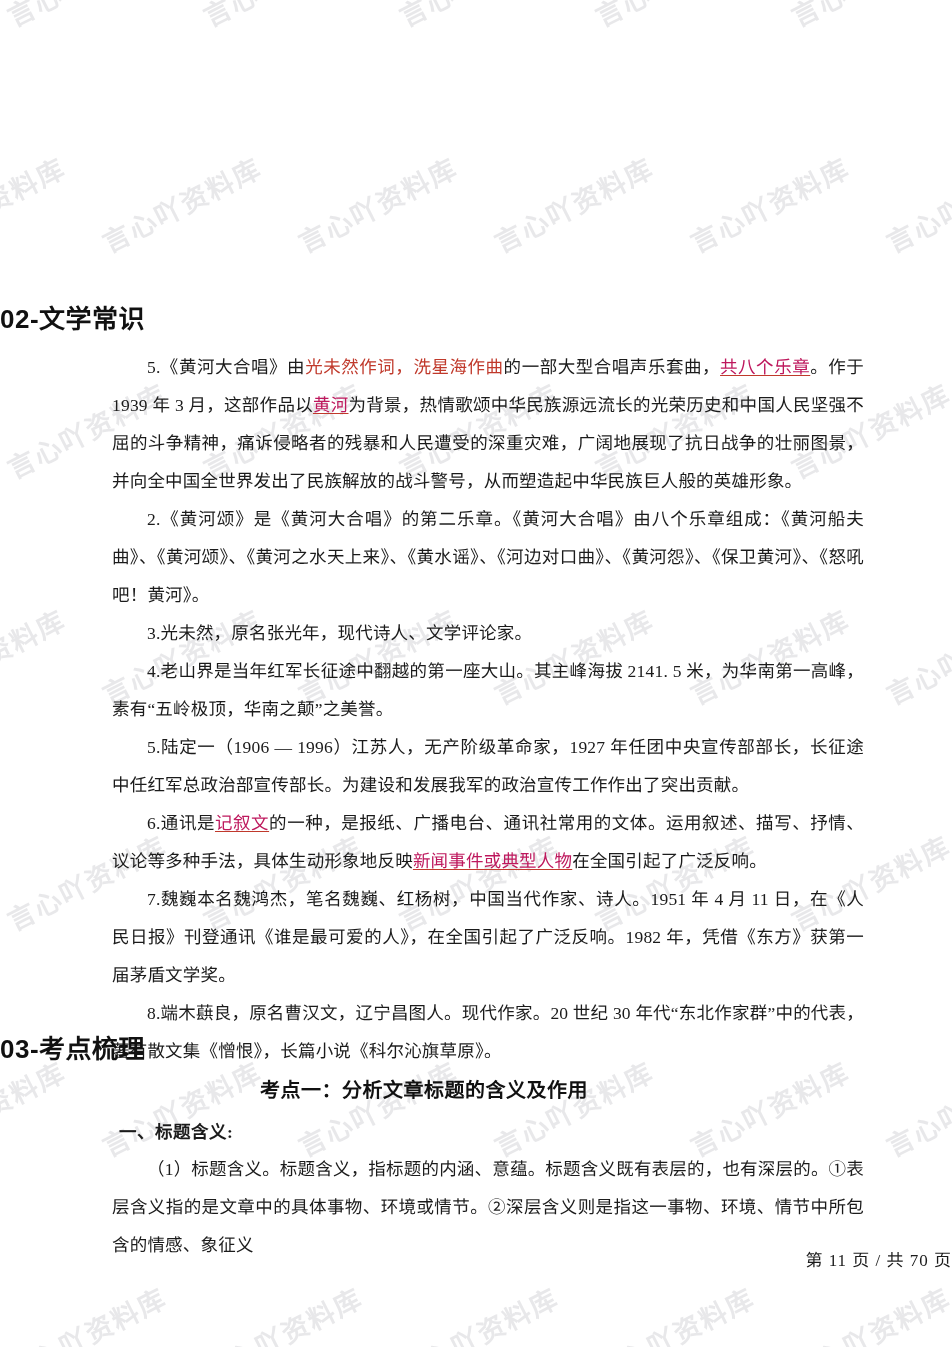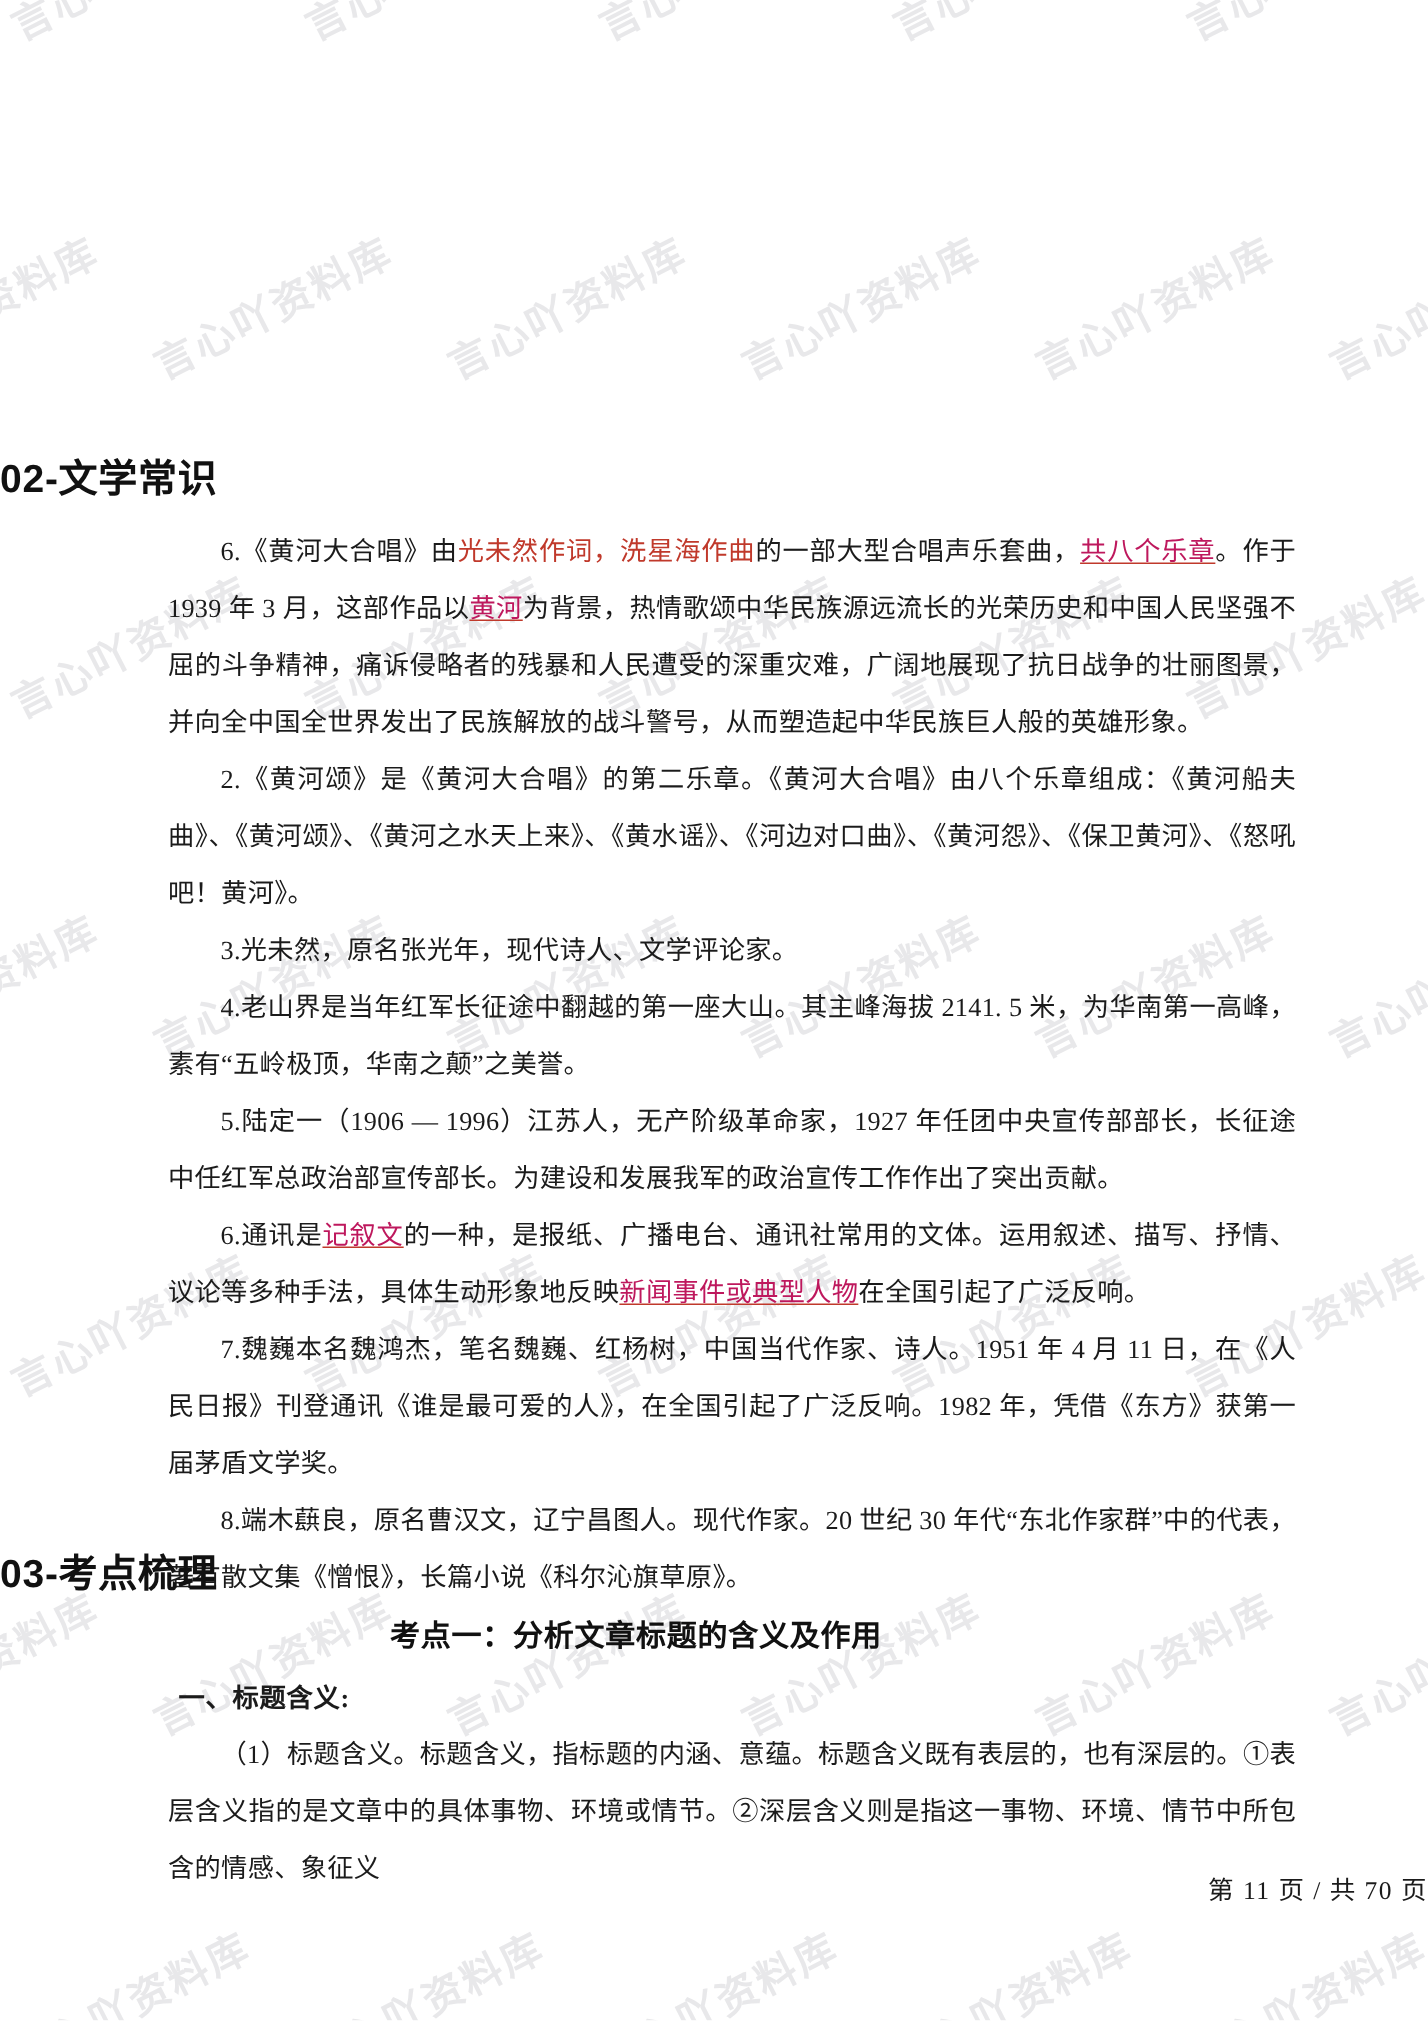--- a/index.html
+++ b/index.html
@@ -170,21 +170,21 @@
 
   <div class="content">
 
 
     <div class="block-h1">
       <h2 class="section-heading">02-文学常识</h2>
     </div>
 
     <div class="block-lit">
 
-      <p class="para indent"><span>6.《黄河大合唱》由</span><span class="red">光未然作词，洗星海作曲</span><span>的一部大型合唱声乐套曲，</span><span class="red-u">共八个乐章</span><span>。作于 1939 年 3 月，这部作品以</span><span class="red-u">黄河</span><span>为背景，热情歌颂中华民族源远流长的光荣历史和中国人民坚强不屈的斗争精神，痛诉侵略者的残暴和人民遭受的深重灾难，广阔地展现了抗日战争的壮丽图景，并向全中国全世界发出了民族解放的战斗警号，从而塑造起中华民族巨人般的英雄形象。</span></p>
+      <p class="para indent"><span>5.《黄河大合唱》由</span><span class="red">光未然作词，洗星海作曲</span><span>的一部大型合唱声乐套曲，</span><span class="red-u">共八个乐章</span><span>。作于 1939 年 3 月，这部作品以</span><span class="red-u">黄河</span><span>为背景，热情歌颂中华民族源远流长的光荣历史和中国人民坚强不屈的斗争精神，痛诉侵略者的残暴和人民遭受的深重灾难，广阔地展现了抗日战争的壮丽图景，并向全中国全世界发出了民族解放的战斗警号，从而塑造起中华民族巨人般的英雄形象。</span></p>
 
       <p class="para indent">2.《黄河颂》是《黄河大合唱》的第二乐章。《黄河大合唱》由八个乐章组成：《黄河船夫曲》、《黄河颂》、《黄河之水天上来》、《黄水谣》、《河边对口曲》、《黄河怨》、《保卫黄河》、《怒吼吧！黄河》。</p>
       <p class="para indent">3.光未然，原名张光年，现代诗人、文学评论家。</p>
       <p class="para indent">4.老山界是当年红军长征途中翻越的第一座大山。其主峰海拔 2141. 5 米，为华南第一高峰，素有“五岭极顶，华南之颠”之美誉。</p>
       <p class="para indent">5.陆定一（1906 — 1996）江苏人，无产阶级革命家，1927 年任团中央宣传部部长，长征途中任红军总政治部宣传部长。为建设和发展我军的政治宣传工作作出了突出贡献。</p>
 
       <p class="para indent"><span>6.通讯是</span><span class="red-u">记叙文</span><span>的一种，是报纸、广播电台、通讯社常用的文体。运用叙述、描写、抒情、议论等多种手法，具体生动形象地反映</span><span class="red-u">新闻事件或典型人物</span><span>在全国引起了广泛反响。</span></p>
 
       <p class="para indent">7.魏巍本名魏鸿杰，笔名魏巍、红杨树，中国当代作家、诗人。1951 年 4 月 11 日，在《人民日报》刊登通讯《谁是最可爱的人》，在全国引起了广泛反响。1982 年，凭借《东方》获第一届茅盾文学奖。</p>
       <p class="para indent">8.端木蕻良，原名曹汉文，辽宁昌图人。现代作家。20 世纪 30 年代“东北作家群”中的代表，著有散文集《憎恨》，长篇小说《科尔沁旗草原》。</p>

